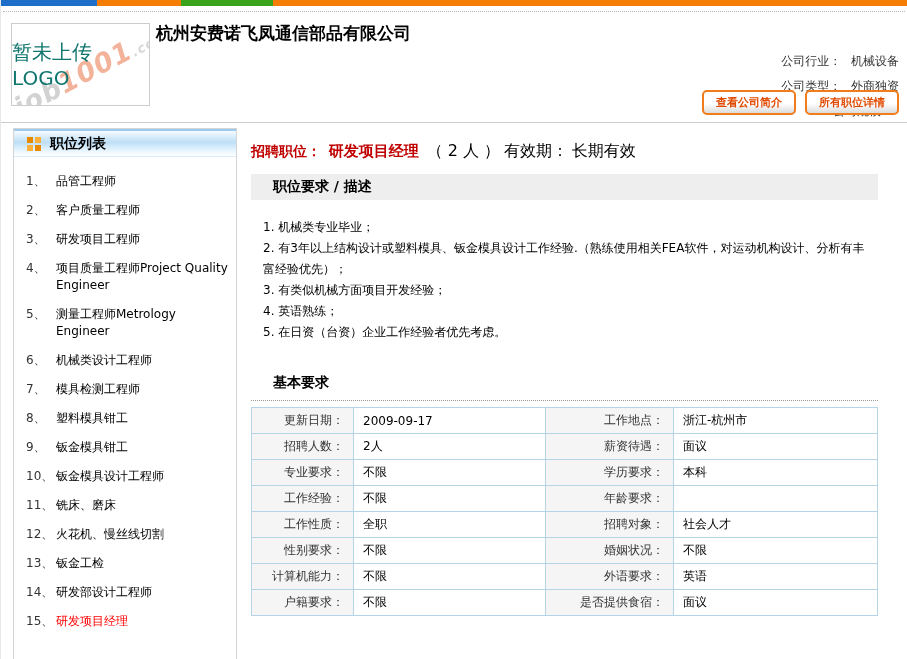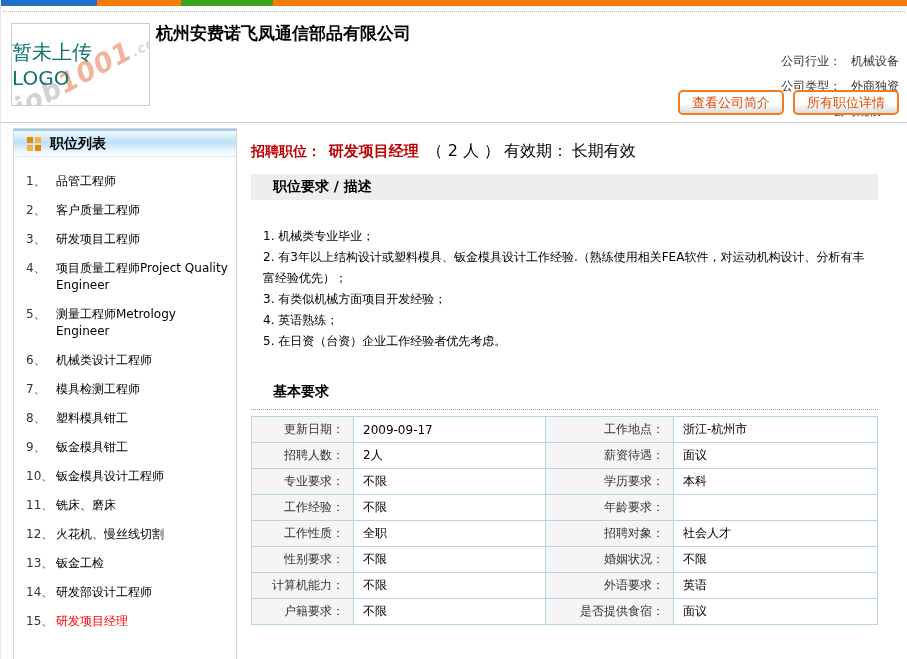--- a/index.html
+++ b/index.html
@@ -43,21 +43,21 @@
   .company-name { font-size:17px; font-weight:bold; margin:2px 0 8px 0; }
   .company-field { margin:8px 8px; color:#333;text-align:right; }
   .company-field .f-label { color:#333; margin-right:6px; }
   .company-field .f-value { color:#333; }
 
   .header-buttons { position:absolute; right:8px; bottom:7px; display:flex; gap:9px; }
 
   .btn {
     border:2px solid #f07c1c; border-radius:5px;
     background:linear-gradient(180deg,#ffffff 0%,#ffffff 55%,#dcdcdc 100%);
-    font-family:inherit; font-size:13px; font-weight:normal;
+    font-family:inherit; font-size:11px; font-weight:bold;
     padding:2px 12px; cursor:pointer; line-height:17px;margin-top:44px;
   }
   .btn-red  { color:#e04a00; }
   .btn-dark { color:#111; letter-spacing:3px; padding:3px 14px; }
 
   .header-divider { border-top:1px solid #ccc; }
 
   
   .content { display:flex; align-items:stretch; padding-top:5px; height:537px; }
 
@@ -87,21 +87,21 @@
   
   .main { flex:1; margin-left:14px; margin-right:29px; }
 
   .job-line { padding:13px 0 12px 0; }
   .job-label { color:#c00000; font-weight:bold; font-size:14px; }
   .job-title { color:#c00000; font-weight:bold; font-size:15px; margin:0 4px; }
   .job-meta  { color:#000; font-size:16px; }
 
   .section-bar { background:#eee; font-weight:bold; font-size:14px; padding:4px 0 4px 22px; }
 
-  .req-block { padding:26px 8px 24px 12px; }
+  .req-block { padding:17px 8px 24px 12px; }
   .req-block p { margin:0; line-height:21px; color:#000; }
 
   .basic-header {
     font-weight:bold; font-size:14px; padding:7px 0 8px 22px;
     border-bottom:1px dotted #9a9a9a; margin-bottom:6px;
   }
 
   table.basic { width:100%; border-collapse:collapse; border:1px solid #701a75; }
   table.basic td { border:1px solid #b6d4e8; height:26px; padding:2px 9px; font-size:12px; }
   td.lbl  { background:#f5f5f5; text-align:right; color:#333; white-space:nowrap; }

